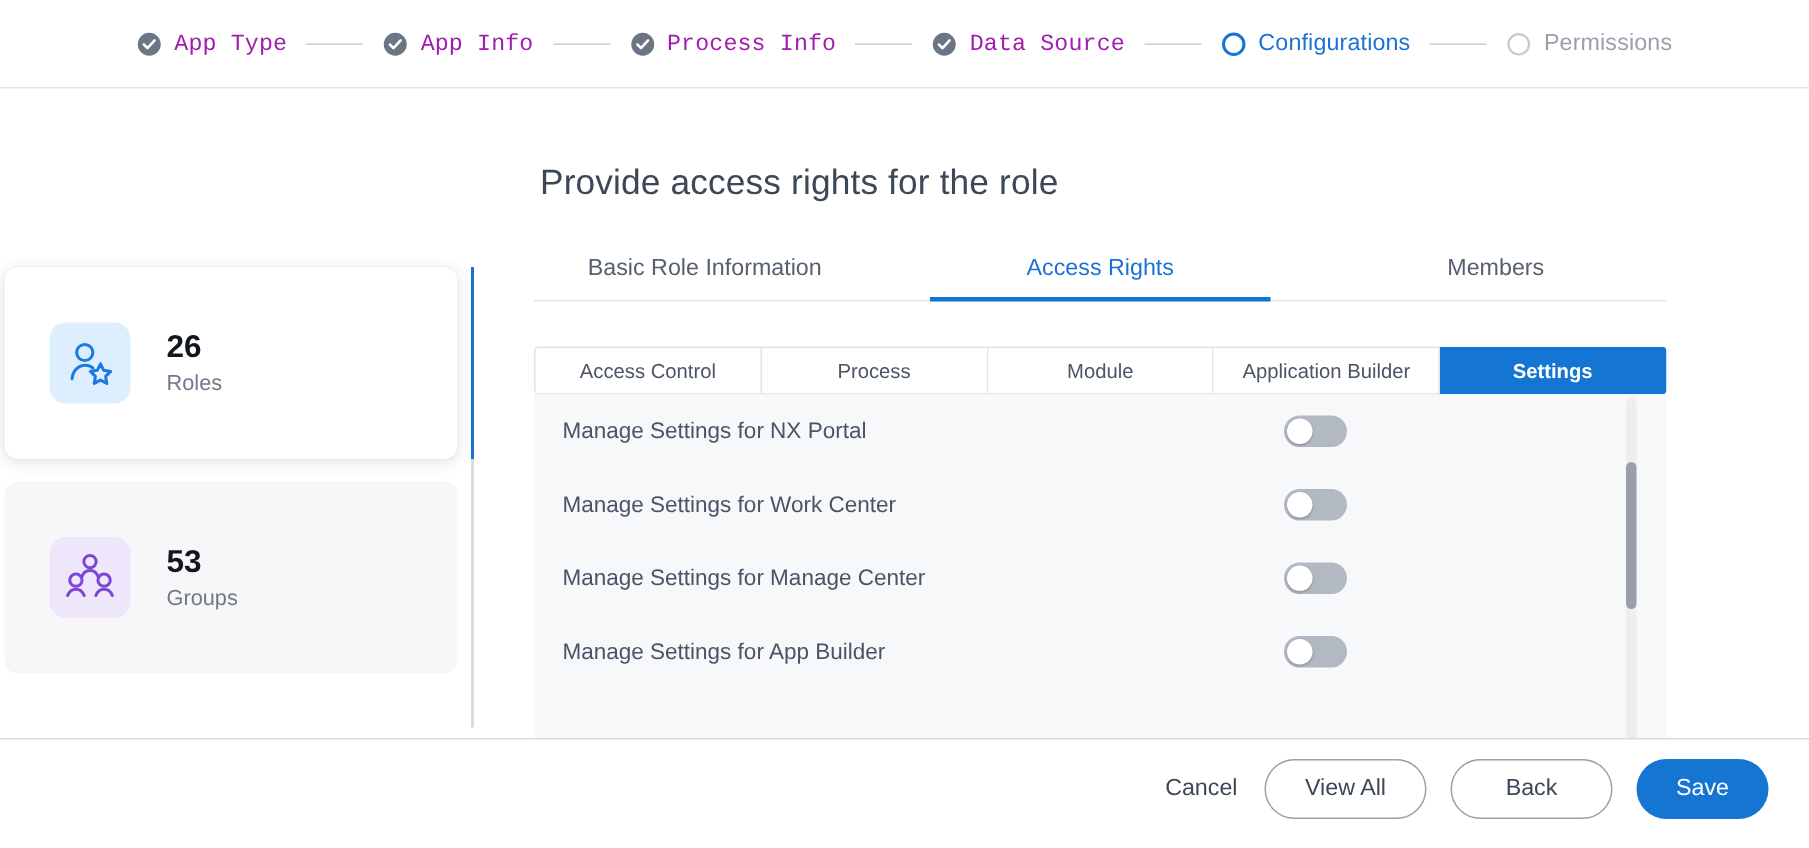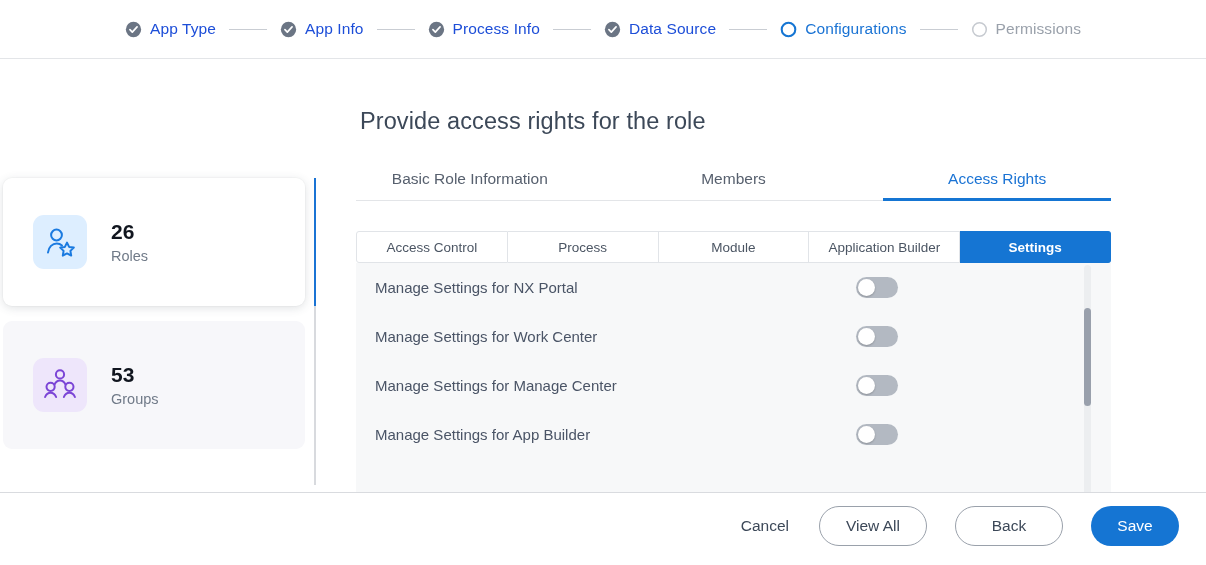--- a/index.html
+++ b/index.html
@@ -14,21 +14,21 @@
   
   .stepper {
     position: absolute; left: 0; top: 0; width: 1206px; height: 59px;
     border-bottom: 1px solid #e3e5e8;
     display: flex; align-items: center; justify-content: center;
   }
   .step { display: flex; align-items: center; gap: 8px; }
   .step-circle { width: 17px; height: 17px; flex: 0 0 17px; position: relative; }
   .step-circle svg { display: block; width: 17px; height: 17px; }
   .step-label { font-size: 15.5px; letter-spacing: .1px; white-space: nowrap; }
-  .step.done .step-label { color: #1d4ed8; }
+  .step.done .step-label { color: #a21caf; font-family: Liberation Mono, monospace; }
   .step.current .step-label { color: #1a73d4; }
   .step.todo .step-label { color: #9aa1ab; }
   .connector { width: 38px; height: 1px; background: #c9cdd3; margin: 0 13px; flex: 0 0 38px; }
 
   
   .page-title {
     position: absolute; left: 360px; top: 108px;
     font-size: 23.5px; color: #3c4858; font-weight: 400; letter-spacing: .1px;
   }
 
@@ -112,21 +112,21 @@
   .scroll-thumb {
     position: absolute; right: 20px; top: 45px; width: 7px; height: 98px;
     background: #99a0ac; border-radius: 4px; cursor: pointer;
   }
 
   
   .footer {
     position: absolute; left: 0; top: 492px; width: 1206px; height: 66px;
     border-top: 1px solid #d9dbdf; background: #fff;
     display: flex; align-items: center; justify-content: flex-end;
-    gap: 28px; padding-right: 27px;
+    gap: 16px; padding-right: 27px;
   }
   .btn { font-family: inherit; cursor: pointer; }
   .btn-text {
     background: none; border: none; font-size: 15.5px; color: #3c4858; padding: 0 2px;
   }
   .btn-outline {
     background: #fff; border: 1px solid #9aa1ab; border-radius: 20px;
     height: 40px; min-width: 108px; font-size: 15.5px; color: #3c4858; padding: 0 22px;
   }
   .btn-primary {
@@ -231,22 +231,22 @@
           <div class="stat-label">Groups</div>
         </div>
       </div>
     </div>
   <div class="side-divider"></div>
   <div class="side-divider-active"></div>
 
   <div class="main">
     <div class="tabbar" id="tabbar">
         <button class="tab">Basic Role Information</button>
+        <button class="tab active">Access Rights</button>
         <button class="tab">Members</button>
-        <button class="tab active">Access Rights</button>
       </div>
     <div class="segbar" id="segbar">
         <button class="seg">Access Control</button>
         <button class="seg">Process</button>
         <button class="seg">Module</button>
         <button class="seg">Application Builder</button>
         <button class="seg active">Settings</button>
       </div>
     <div class="list-wrap">
       <div class="list-inner" id="listinner">

